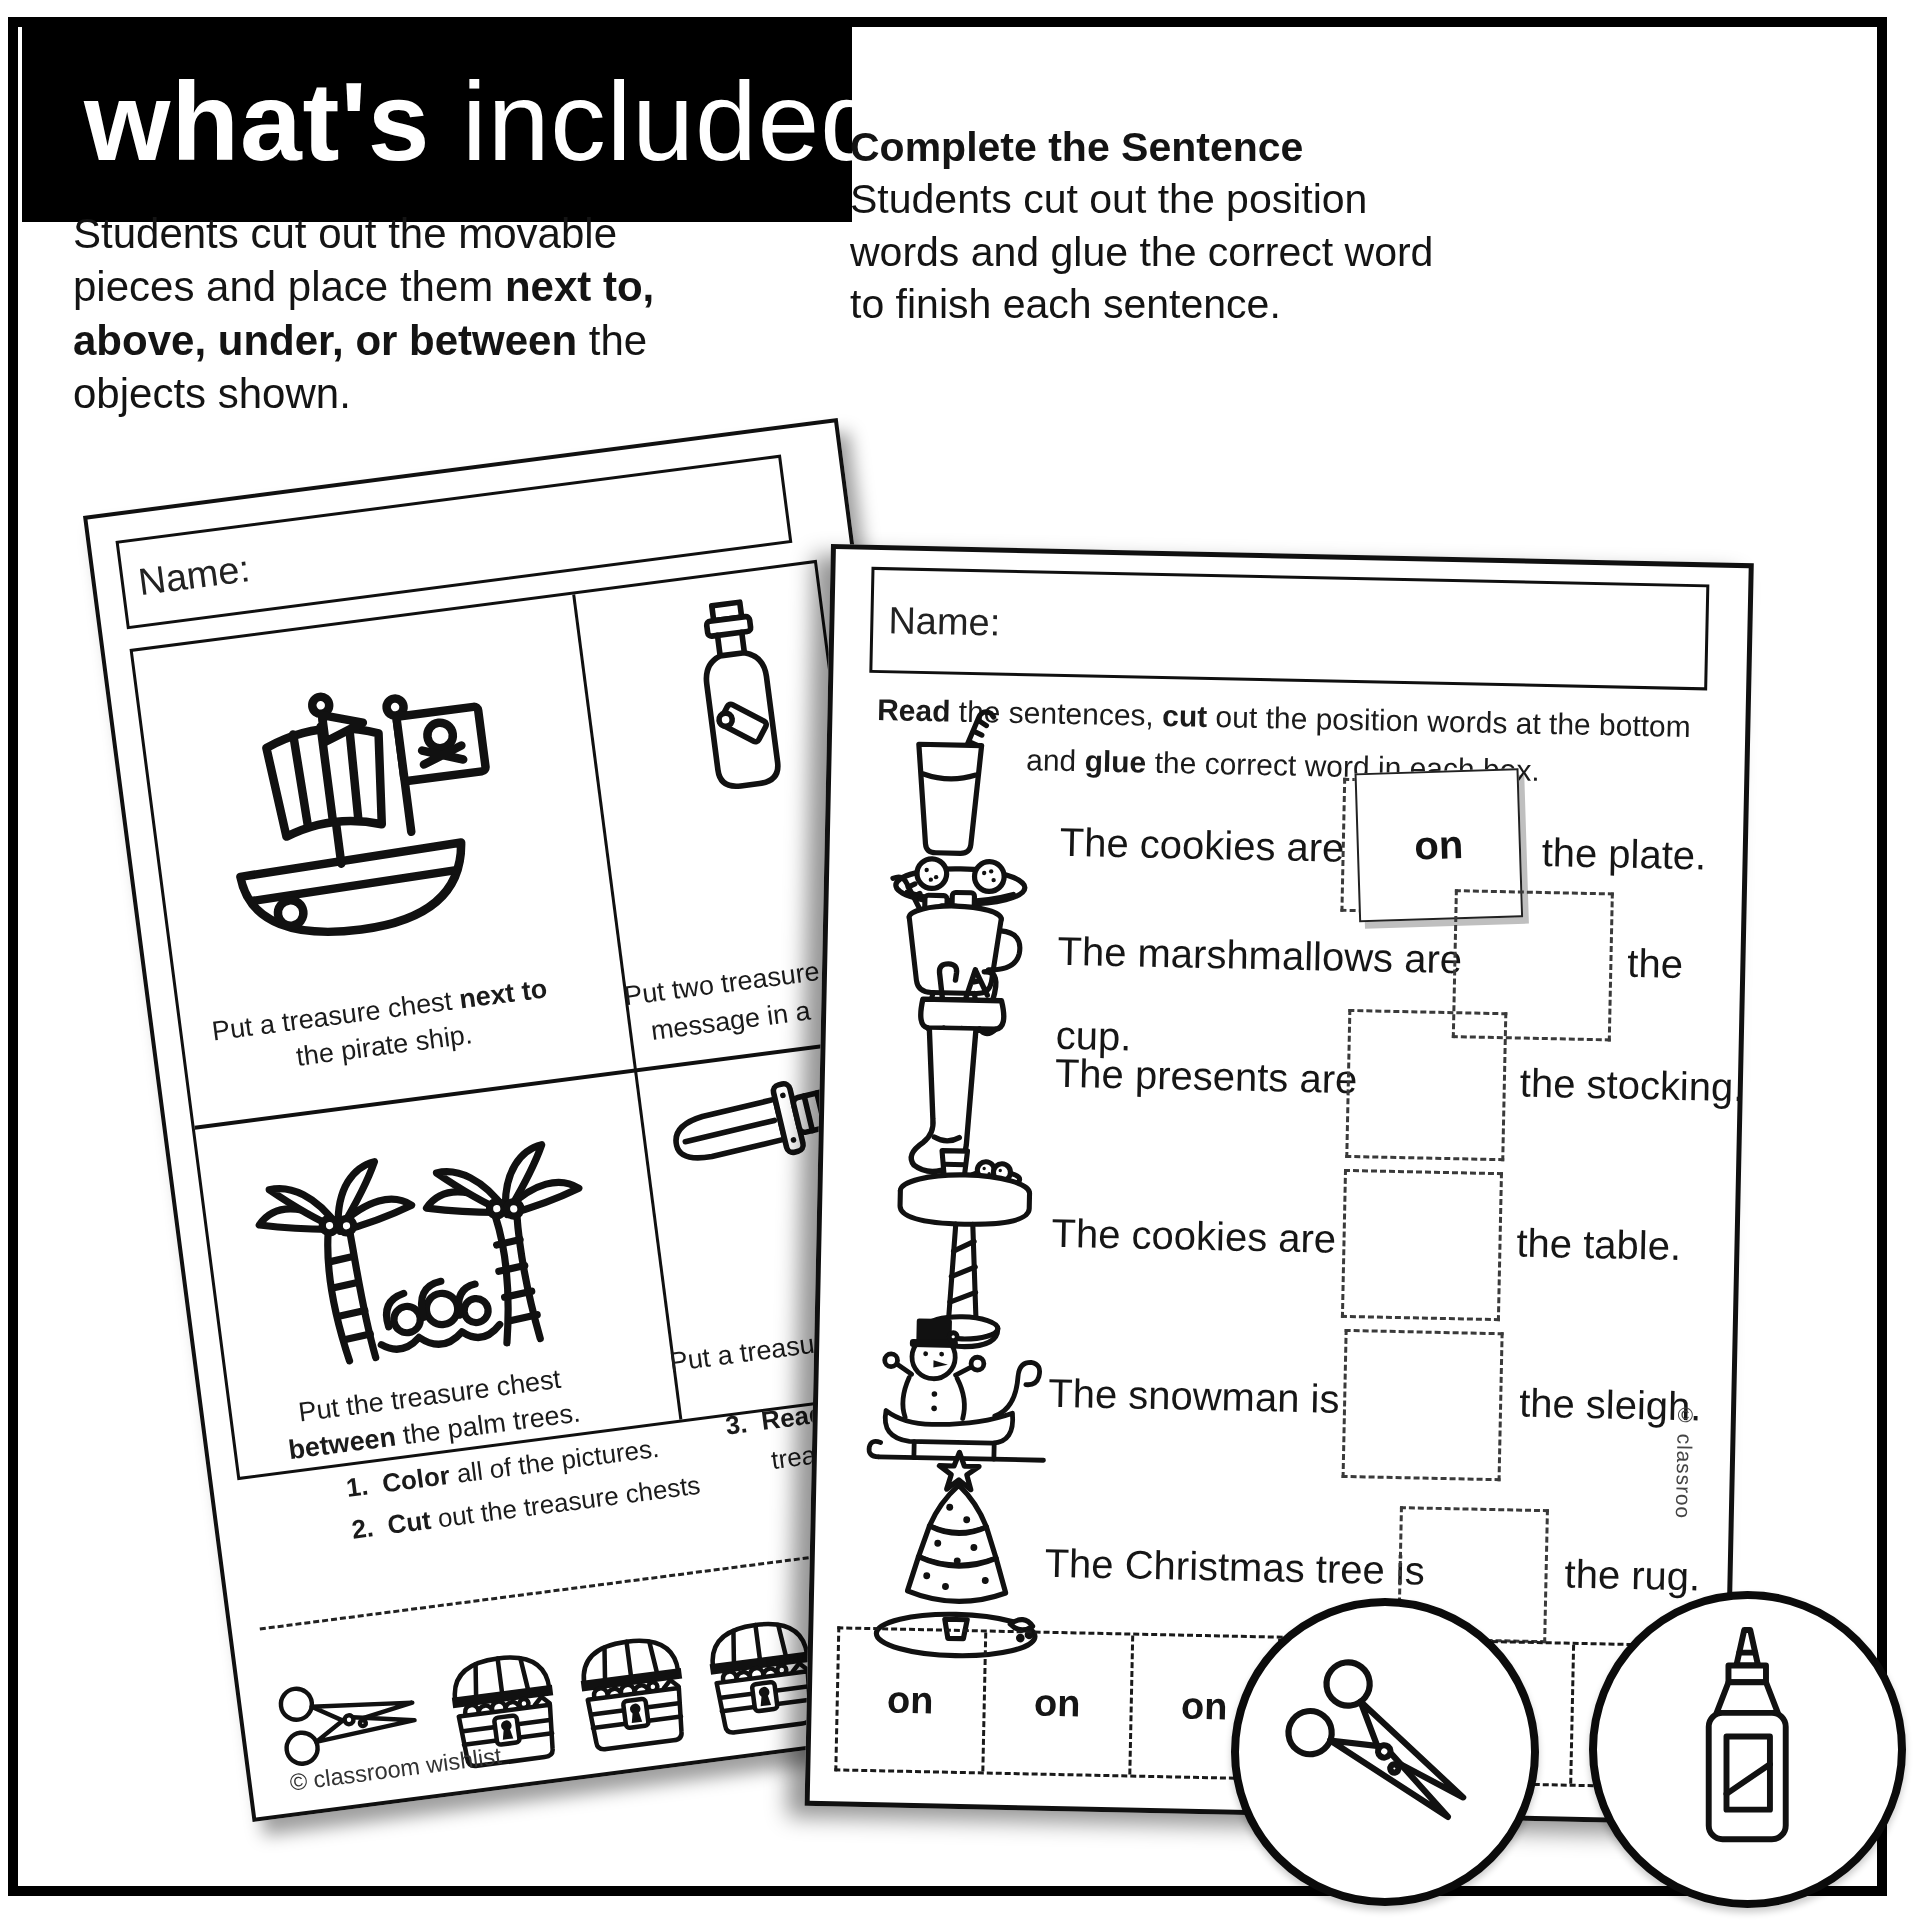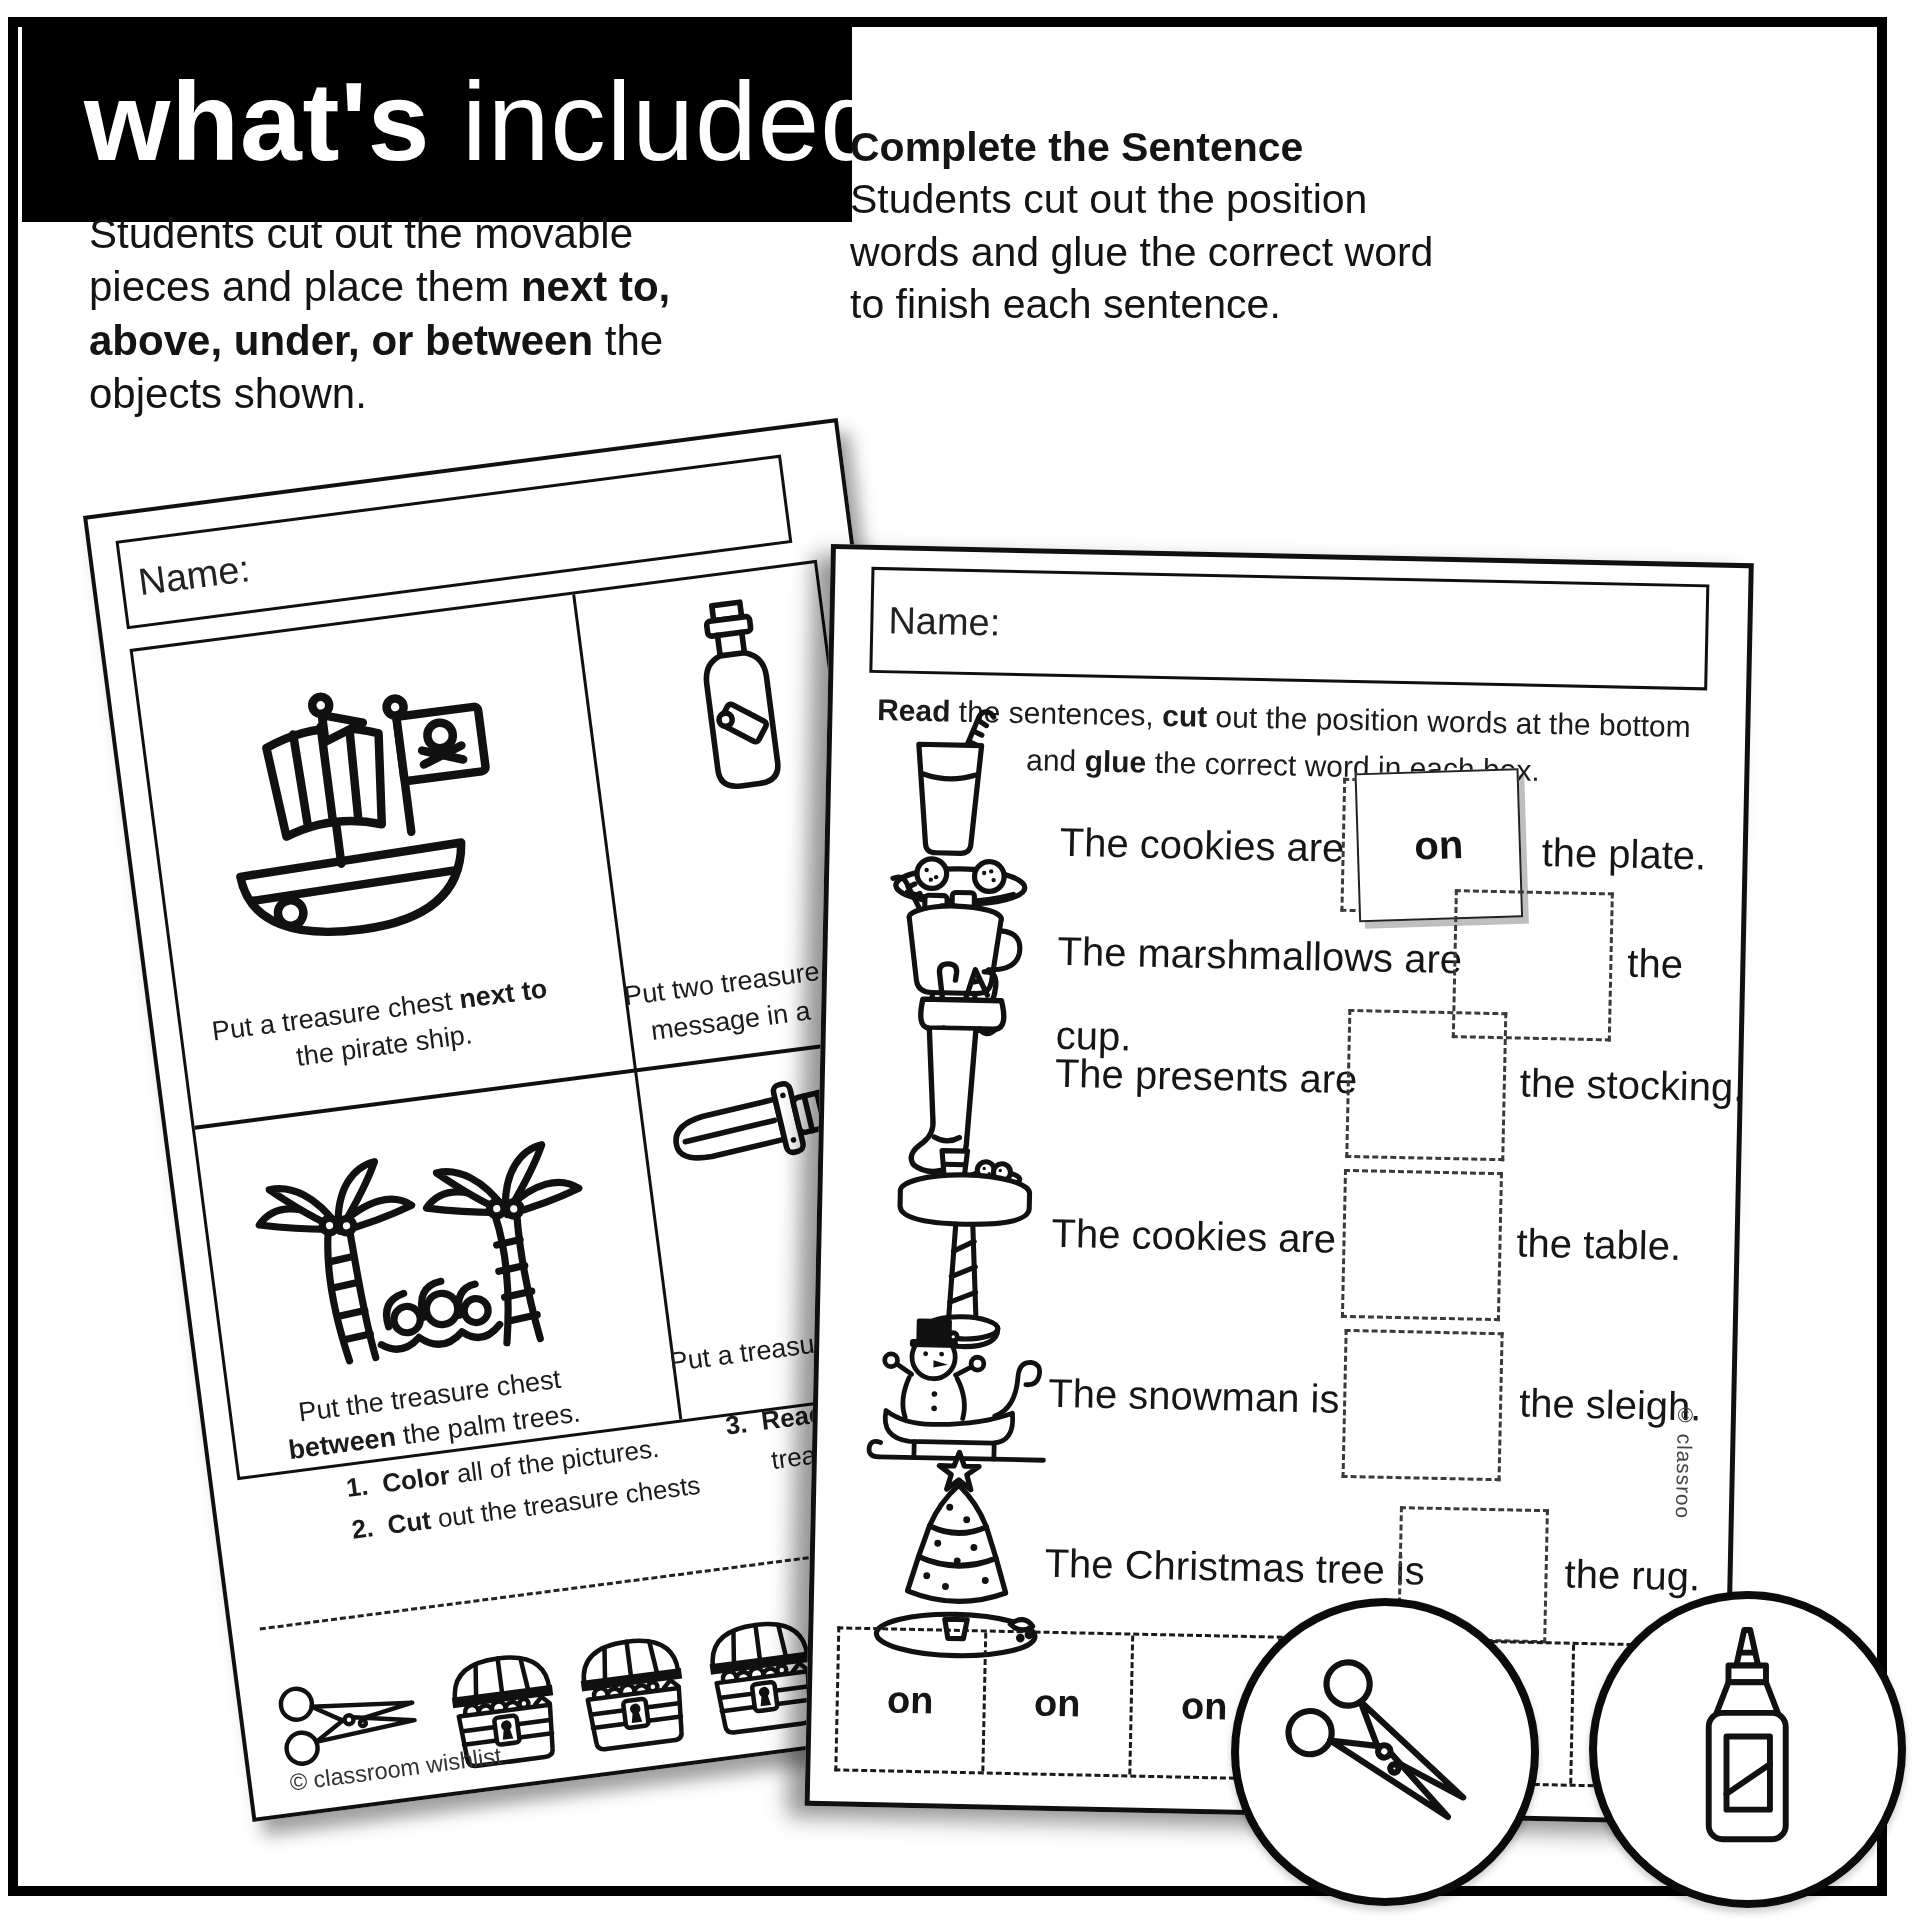--- a/index.html
+++ b/index.html
@@ -7,21 +7,21 @@
           font-family:"Liberation Sans","DejaVu Sans",sans-serif;color:#141414;}
   .abs{position:absolute;}
   
   .frame{left:7.5px;top:17px;width:1859px;height:1859px;border:10.4px solid #000;}
   
   .header{left:22px;top:17px;width:830px;height:205px;background:#000;}
   .title{position:absolute;left:62px;top:41px;font-size:111px;color:#fff;letter-spacing:0.9px;white-space:nowrap;}
   .title b{font-weight:700;}
   .title span{font-weight:400;}
   
-  .introL{left:89px;top:207px;width:603px;font-size:42px;line-height:1.27;}
+  .introL{left:73px;top:207px;width:603px;font-size:42px;line-height:1.27;}
   .introR{left:850px;top:121px;width:589px;font-size:41px;line-height:1.28;}
   .introR .hd{font-weight:700;}
   b{font-weight:700;}
   
   .pageL{left:83px;top:516px;width:753px;height:1309px;background:#fff;border:4.7px solid #101010;
          transform:rotate(-7.4deg);transform-origin:top left;box-shadow:9.4px 15px 17px rgba(0,0,0,.38);z-index:1;}
   .pageR{left:831px;top:544px;width:913px;height:1252px;background:#fff;border:5.6px solid #101010;
          transform:rotate(1.2deg);transform-origin:top left;box-shadow:-17px 11.3px 22.6px rgba(0,0,0,.42);z-index:3;}
   .namebox{border:3.8px solid #101010;display:flex;align-items:center;}
   .namebox .lbl{font-size:38px;margin-left:15px;color:#222;}

